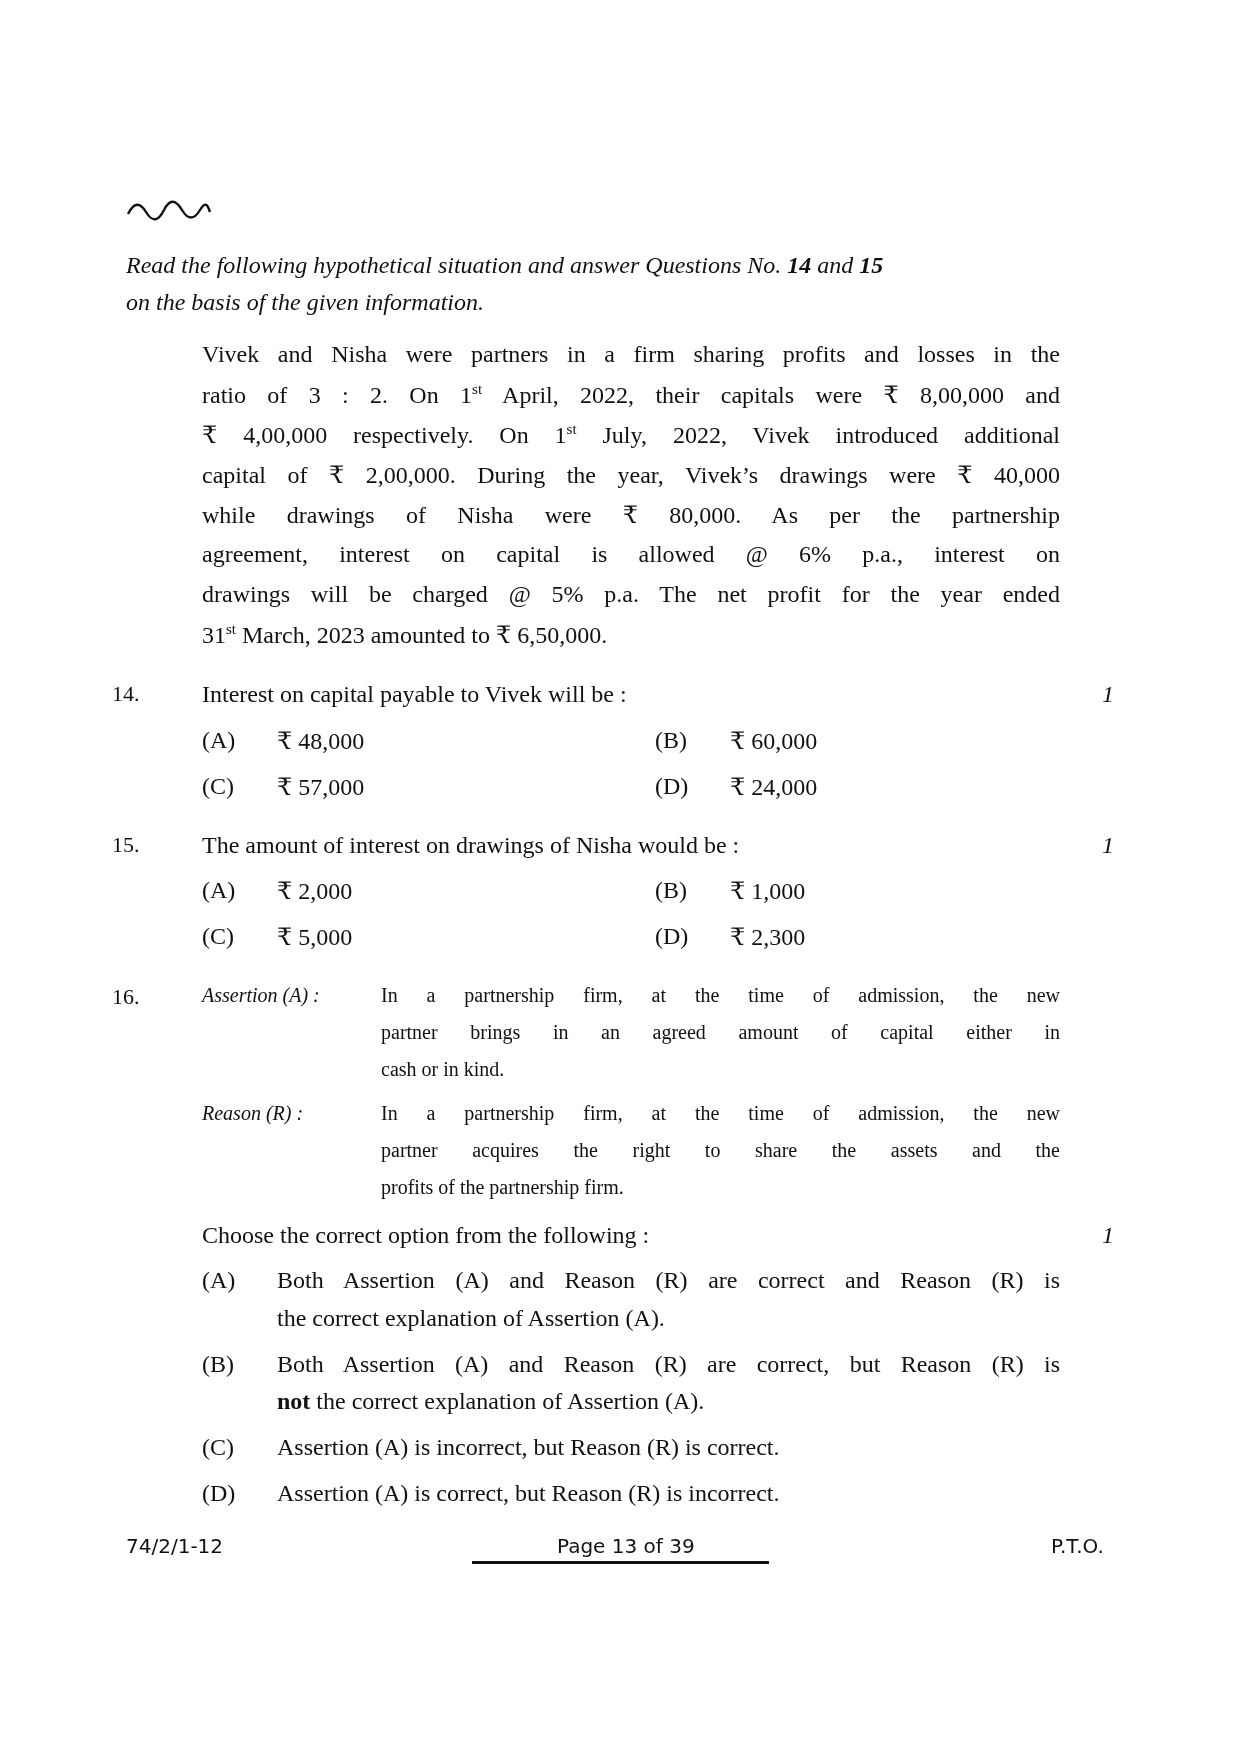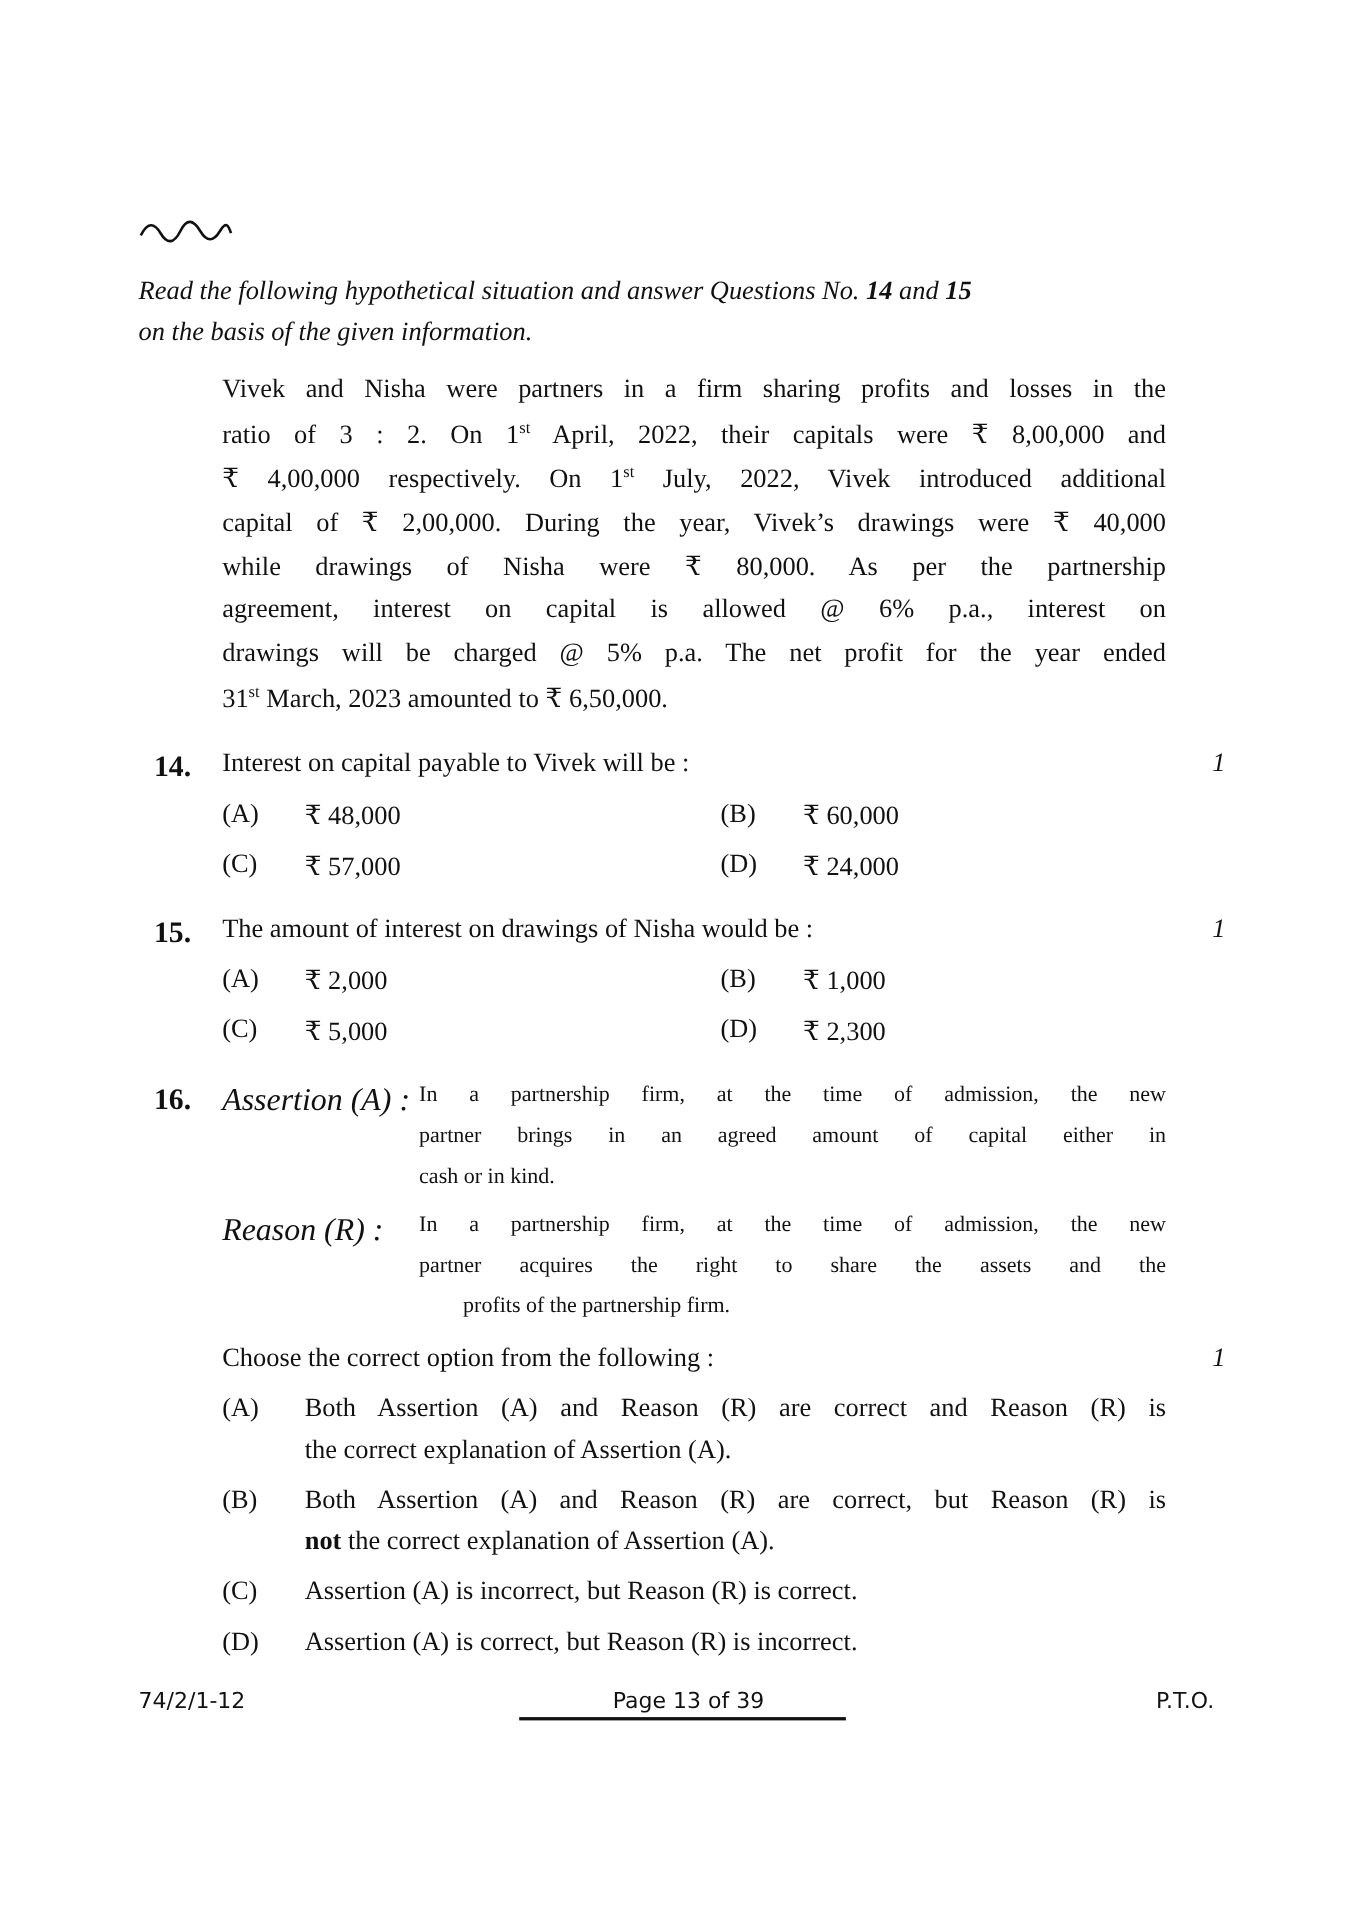--- a/index.html
+++ b/index.html
@@ -7,26 +7,26 @@
          font-family:"DejaVu Serif", "Liberation Serif", serif; color:#111; }
   .abs { position:absolute; white-space:nowrap; }
   .serif { font-family:"Liberation Serif", "DejaVu Serif", serif; font-size:24px; letter-spacing:0; }
   .it { }
   .b { font-weight:bold; }
   .just { text-align:justify; text-align-last:justify; white-space:normal; }
   sup { font-size:15px; vertical-align:9px; line-height:0; }
   .tilde { left:126px; top:198px; width:86px; height:24px; }
   .intro { left:126px; font-size:24px; font-style:italic; }
   .para { left:202px; width:858px; font-size:24px; }
-  .qnum { left:140px; font-weight:bold; font-size:27px; }
+  .qnum { left:112px; font-weight:normal; font-size:22px; }
   .qtext { left:202px; font-size:24px; }
   .marks { left:1102px; font-size:24px; font-style:italic; }
   .optl { font-size:24px; }
   .optv { font-size:24px; }
-  .ar-label { left:202px; font-size:29px; font-style:italic; }
+  .ar-label { left:202px; font-size:20px; font-style:italic; }
   .ar-text { left:381px; width:679px; font-size:20px; }
   .mc-l { left:202px; font-size:24px; }
   .mc-t { left:277px; width:783px; font-size:24px; }
   .footer { font-family:"DejaVu Sans", "Liberation Sans", sans-serif; font-size:20px; top:1534px; }
   .uline { position:absolute; left:472px; top:1561px; width:297px; height:3px; background:#111; }
 </style>
 </head>
 <body>
 
 <svg class="abs tilde" viewBox="0 0 86 24">
@@ -78,21 +78,21 @@
 <div>
   <div class="abs qnum serif" style="top:984px;">16.</div>
   <div class="abs ar-label serif" style="top:984px;">Assertion (A) :</div>
   <div class="abs ar-text serif just" style="top:984px;">In a partnership firm, at the time of admission, the new</div>
   <div class="abs ar-text serif just" style="top:1021px;">partner brings in an agreed amount of capital either in</div>
   <div class="abs ar-text serif" style="top:1058px;">cash or in kind.</div>
 
   <div class="abs ar-label serif" style="top:1102px;">Reason (R) :</div>
   <div class="abs ar-text serif just" style="top:1102px;">In a partnership firm, at the time of admission, the new</div>
   <div class="abs ar-text serif just" style="top:1139px;">partner acquires the right to share the assets and the</div>
-  <div class="abs ar-text serif" style="top:1176px;margin-left:40px;">profits of the partnership firm.</div>
+  <div class="abs ar-text serif" style="top:1176px;">profits of the partnership firm.</div>
 
   <div class="abs qtext serif" style="top:1222px;">Choose the correct option from the following :</div>
   <div class="abs marks serif" style="top:1222px;">1</div>
 
   <div class="abs mc-l serif" style="top:1267px;">(A)</div>
   <div class="abs mc-t serif just" style="top:1267px;">Both Assertion (A) and Reason (R) are correct and Reason (R) is</div>
   <div class="abs mc-t serif" style="top:1305px;">the correct explanation of Assertion (A).</div>
 
   <div class="abs mc-l serif" style="top:1351px;">(B)</div>
   <div class="abs mc-t serif just" style="top:1351px;">Both Assertion (A) and Reason (R) are correct, but  Reason (R) is</div>

